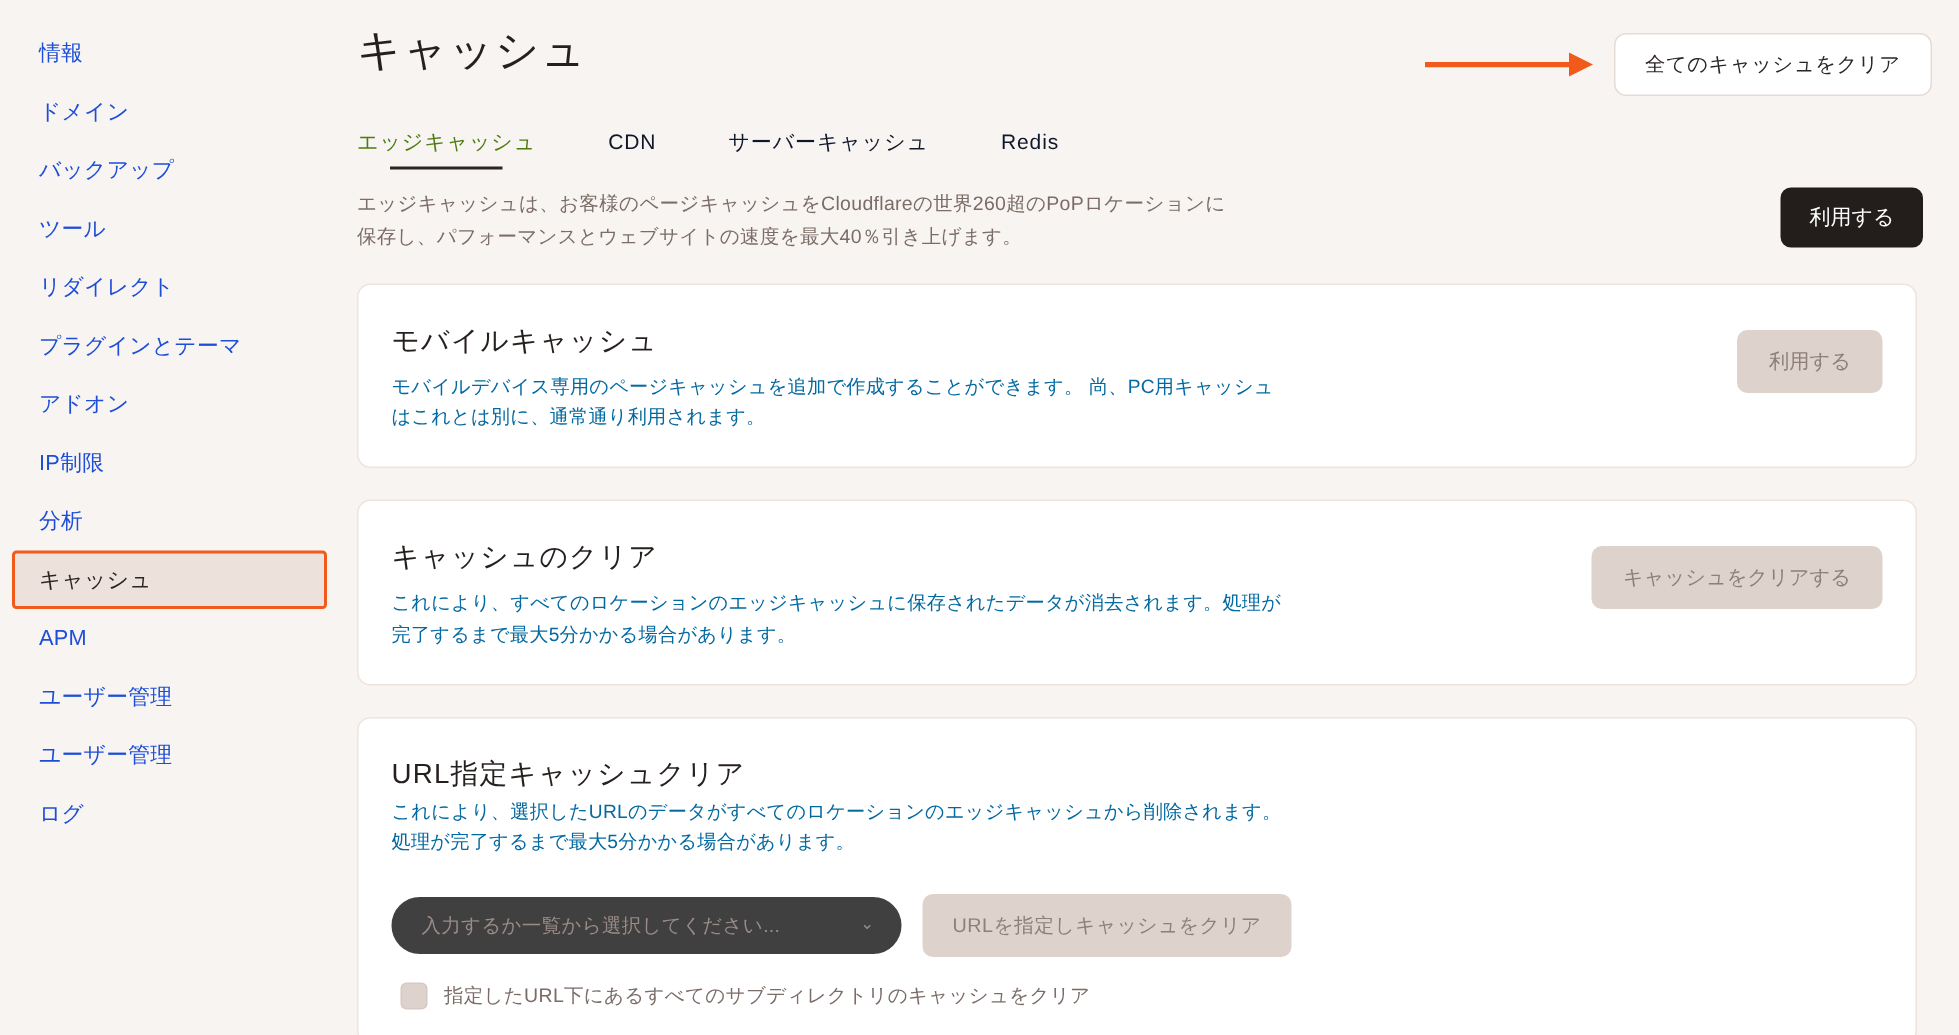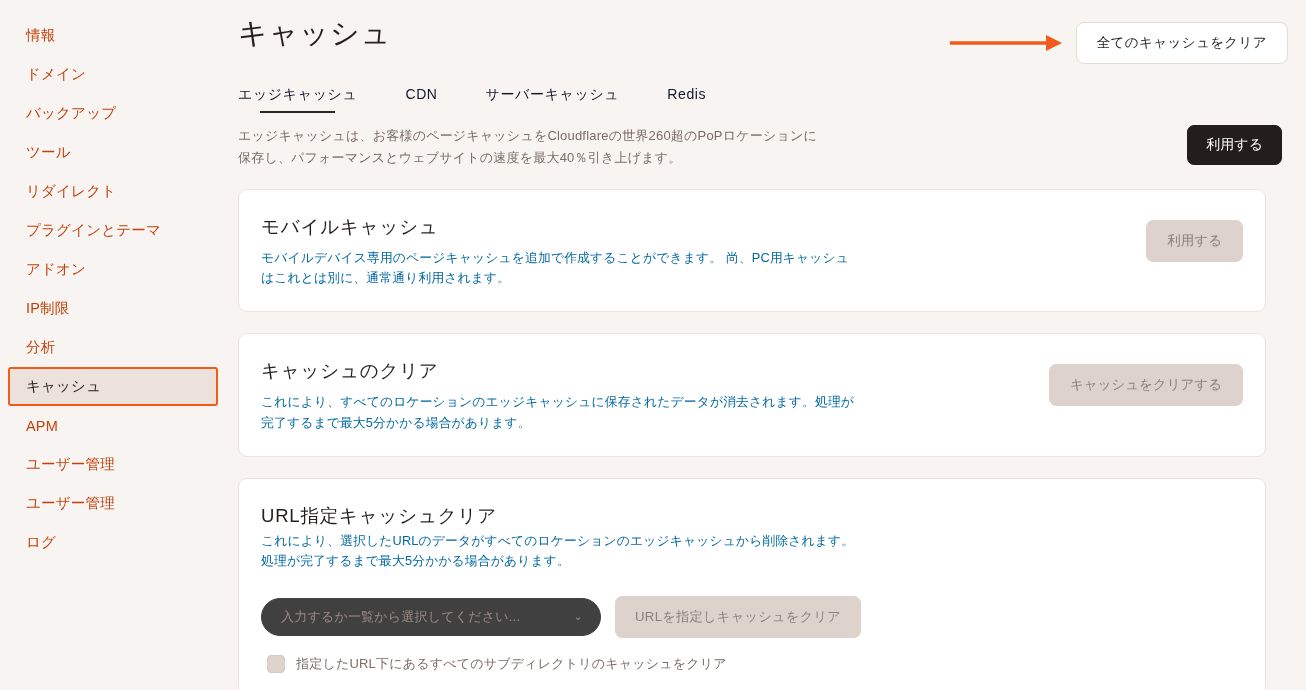--- a/index.html
+++ b/index.html
@@ -26,21 +26,21 @@
     height: 690px;
     background: #f8f4f1;
     padding-top: 16px;
   }
   .nav-item {
     height: 39px;
     display: flex;
     align-items: center;
     padding-left: 24px;
     font-size: 14.5px;
-    color: #c2410c;
+    color: #1d4ed8;
     letter-spacing: .2px;
     cursor: pointer;
     border: 2px solid transparent;
     border-radius: 3px;
     margin: 0 8px 0 8px;
     padding-left: 16px;
   }
   .nav-item.active {
     background: #ece2db;
     border-color: #f15a1b;
@@ -125,21 +125,21 @@
   }
   .tab {
     font-size: 14px;
     color: #0f172a;
     padding: 0 0 9px 0;
     margin-right: 48px;
     cursor: pointer;
     position: relative;
     letter-spacing: .6px;
   }
-  .tab.active { color: #0f172a; }
+  .tab.active { color: #4d7c0f; }
   .tab.active::after {
     content: "";
     position: absolute;
     left: 22px; right: 22px; bottom: 0;
     height: 2px;
     background: #2b2523;
   }
 
   .intro-row {
     display: flex;
@@ -153,21 +153,21 @@
     color: #7b6c67;
     max-width: 590px;
     letter-spacing: .2px;
   }
 
   
   .card {
     background: #fff;
     border: 1px solid #f0e3dd;
     border-radius: 9px;
-    margin: 0 22px 21px 6px;
+    margin: 0 10px 21px 6px;
     padding: 24px 22px 22px 22px;
     display: flex;
     justify-content: space-between;
     align-items: flex-start;
   }
   .card.first { margin-top: 20px; }
   .card-body { flex: 1; }
   .card-title {
     font-size: 18.5px;
     font-weight: 400;

